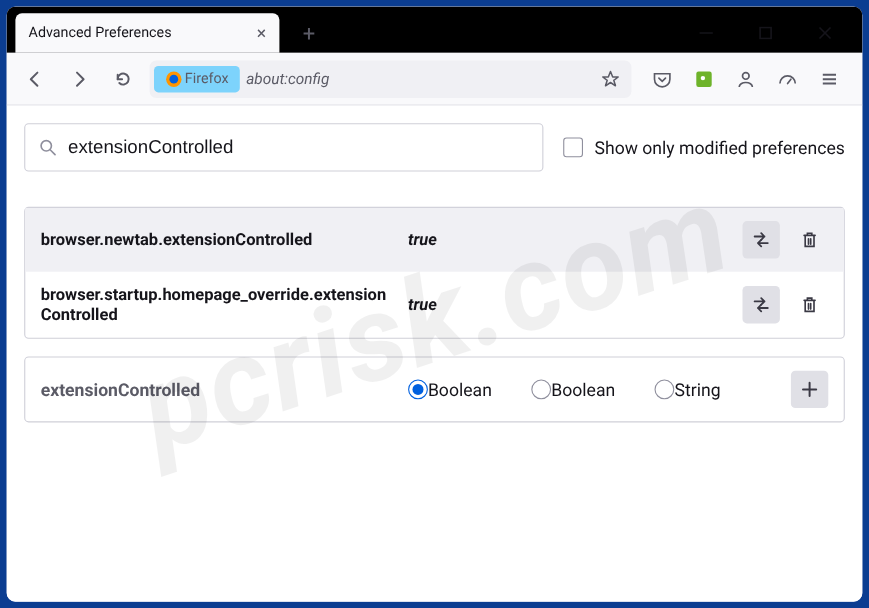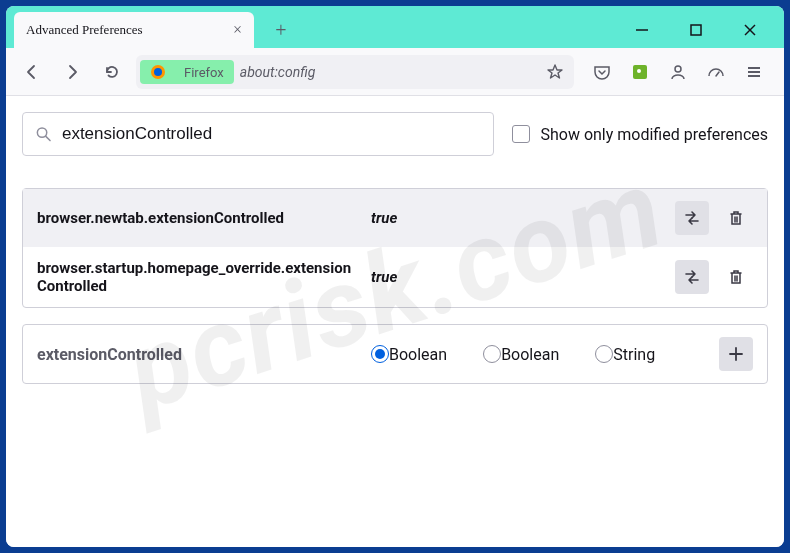--- a/index.html
+++ b/index.html
@@ -15,26 +15,25 @@
       background: #f0f0f4;
       width: 100%;
       height: 100%;
       border-radius: 8px;
       display: flex;
       flex-direction: column;
       overflow: hidden;
       position: relative;
     }
     .titlebar {
-      background: #5eead4;
+      background: #000000;
       display: flex;
       align-items: center;
       padding: 6px 8px 0 8px;
       height: 42px;
-      font-family: Liberation Serif, serif;
     }
     .tab {
       background: #f9f9fb;
       border-radius: 6px 6px 0 0;
       padding: 8px 12px;
       display: flex;
       align-items: center;
       gap: 10px;
       min-width: 240px;
       height: 36px;
@@ -69,26 +68,26 @@
       flex: 1;
       background: #f0f0f4;
       border-radius: 6px;
       display: flex;
       align-items: center;
       padding: 4px 10px 4px 4px;
       height: 34px;
       gap: 6px;
     }
     .url-identity {
-      background: #86efac;
+      background: #7dd3fc;
       border-radius: 4px;
       padding: 4px 10px;
       display: flex;
-      align-items: flex-end;
-      gap: 18px;
+      align-items: center;
+      gap: 2px;
       font-size: 13px;
       color: #5b5b66;
     }
     .url-text { font-size: 14px; color: #5b5b66; flex: 1; font-style: italic; }
     .url-star { color: #5b5b66; cursor: pointer; }
     .tool-icons { display: flex; gap: 10px; align-items: center; padding: 0 6px; }
     .tool-icon { width: 28px; height: 28px; display: flex; align-items: center; justify-content: center; cursor: pointer; color: #5b5b66; border-radius: 4px; }
     .content {
       flex: 1;
       background: #fff;

